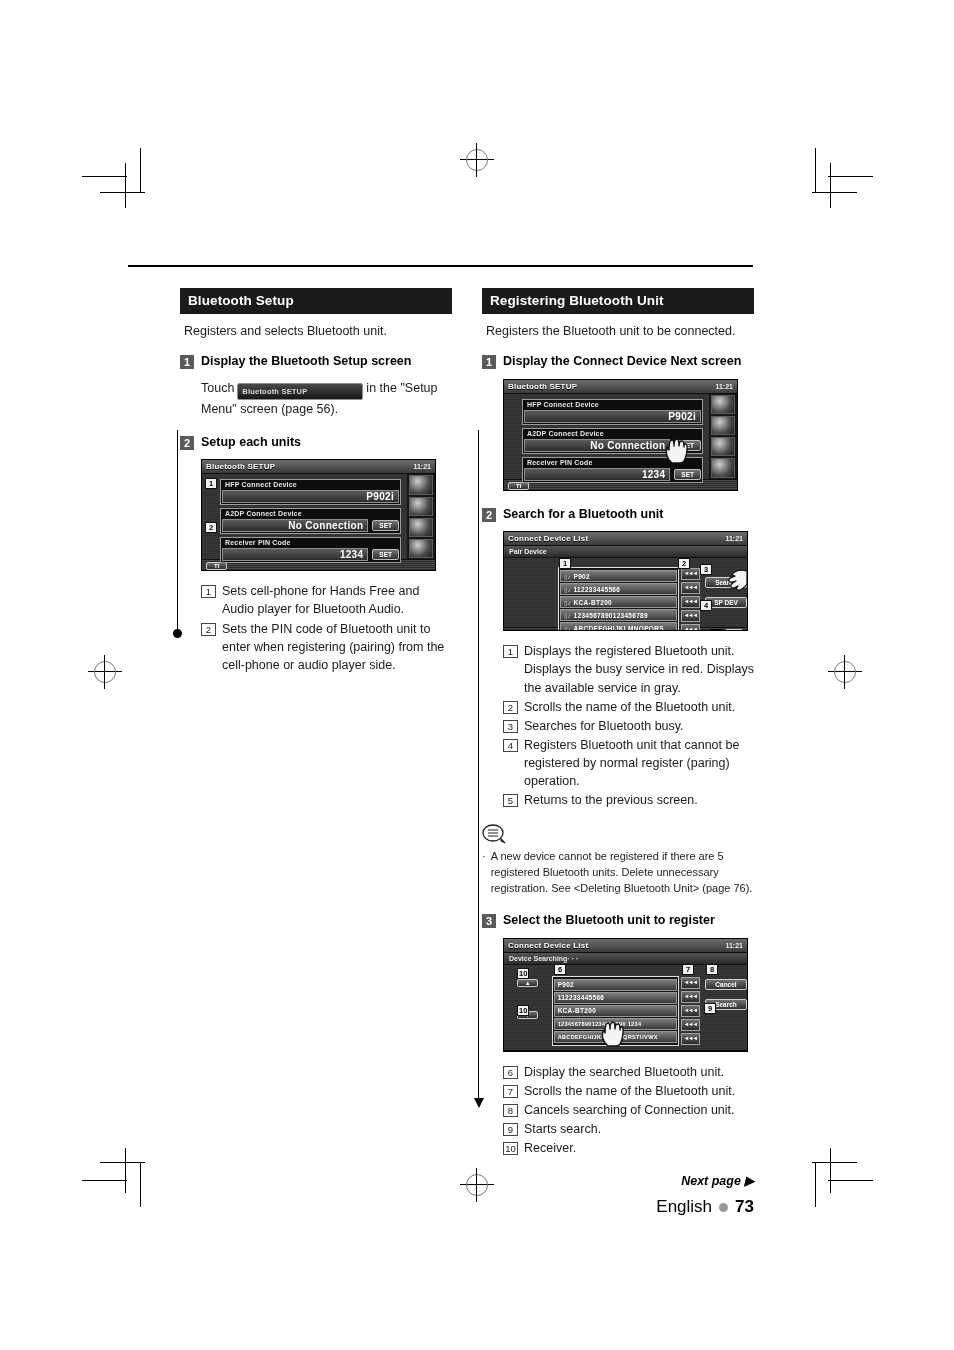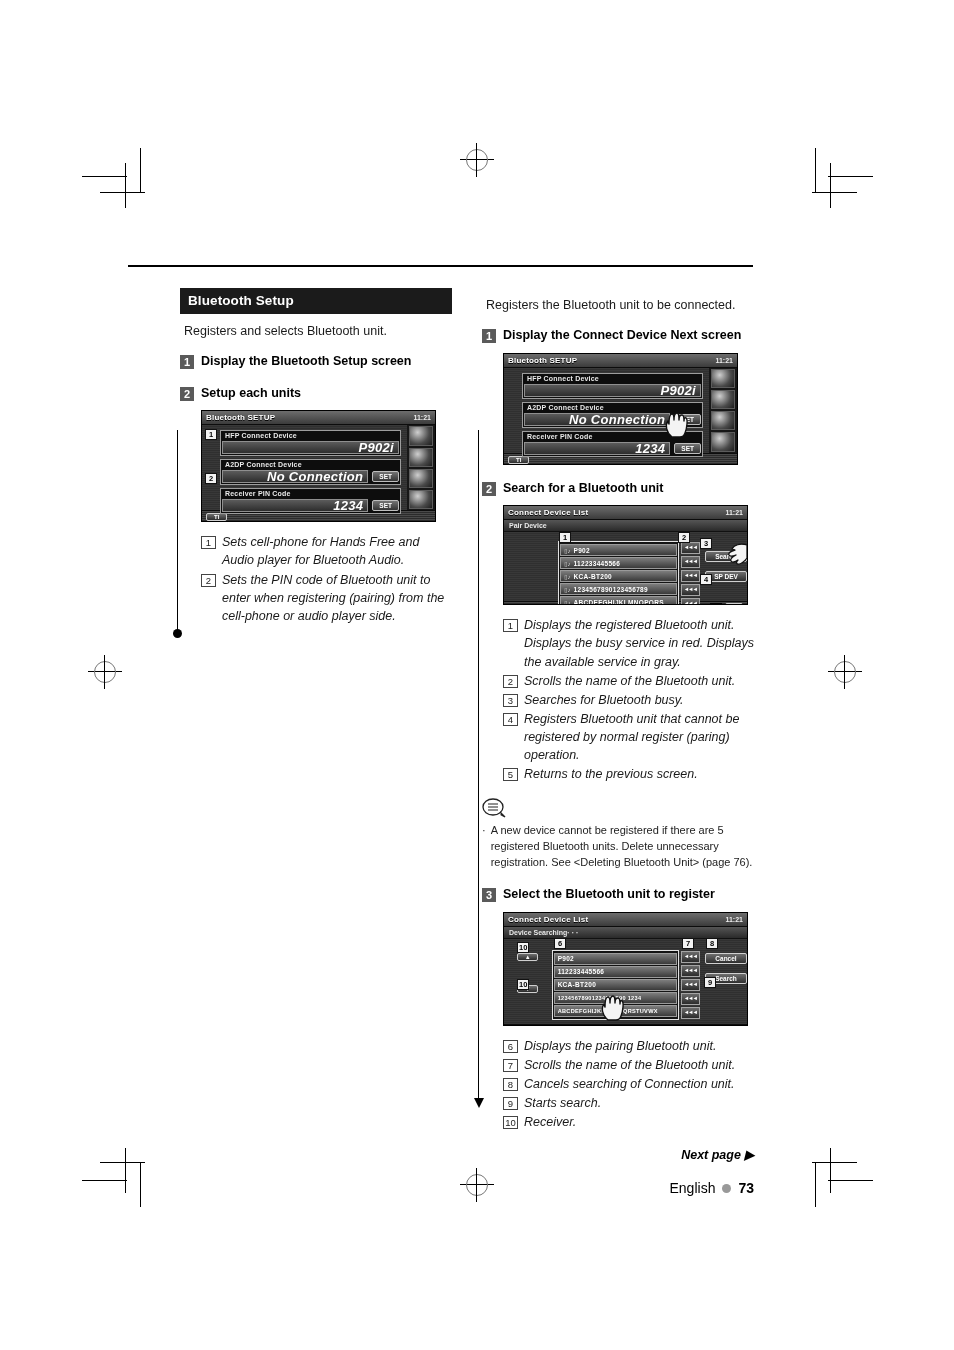--- a/index.html
+++ b/index.html
@@ -35,30 +35,30 @@
 
   .inline-btn{display:inline-block;vertical-align:-2px;background:linear-gradient(#4a4a4a,#161616);
               border:1px solid #8d8d8d;border-radius:2px;color:#d8d8d8;font-size:7.5px;
               font-weight:bold;padding:2px 0 2px 4px;width:120px;letter-spacing:.2px;margin:0 3px;}
 
   
   .reflist{margin-top:11px;}
   .refrow{display:flex;align-items:flex-start;font-size:12.5px;line-height:1.45;color:#1a1a1a;margin-top:1px;}
   .refnum{border:1px solid #444;font-size:9.5px;line-height:11px;min-width:11px;height:11px;
           text-align:center;margin-right:6px;flex:0 0 auto;margin-top:3px;padding:0 1px;color:#222;}
-  .refrow .reftext{flex:1;font-style:italic;}
+  .refrow .reftext{flex:1;}
 
   
   .noteicon{width:26px;height:22px;margin-top:14px;position:relative;}
   .notelist{margin-top:4px;}
   .noterow{display:flex;font-size:11px;line-height:1.45;color:#222;}
   .notebullet{margin-right:5px;}
 
   .nextpage{font-weight:bold;font-style:italic;font-size:12.5px;text-align:right;margin-top:16px;}
-  .pagefoot{display:flex;justify-content:flex-end;align-items:center;margin-top:18px;font-size:14px;}
+  .pagefoot{display:flex;justify-content:flex-end;align-items:center;margin-top:9px;font-size:17px;}
   .pagefoot .dot{width:9px;height:9px;border-radius:50%;background:#999;margin:0 7px;}
   .pagefoot .pnum{font-weight:bold;}
 
   
   .flowline{position:absolute;width:1px;background:#000;}
   .flowdot{position:absolute;width:9px;height:9px;border-radius:50%;background:#000;}
   .flowarrow{position:absolute;width:0;height:0;border-left:5px solid transparent;
              border-right:5px solid transparent;border-top:10px solid #000;}
 
   
@@ -77,21 +77,21 @@
   .sidebar{position:absolute;right:0;top:0;bottom:0;width:28px;background:#171717;
            display:flex;flex-direction:column;}
   .sidebar .ic{flex:1;margin:1px 2px;border:1px solid #5c5c5c;
                background:radial-gradient(circle at 35% 30%,#cfcfcf,#4a4a4a 60%,#1c1c1c);}
 
   .rowbox{border:1px solid #9d9d9d;background:#0d0d0d;margin:3px 4px;}
   .rowlabel{color:#e9e9e9;font-size:7px;font-weight:bold;padding:1px 4px;letter-spacing:.2px;}
   .rowval{display:flex;align-items:center;justify-content:flex-end;
           background:linear-gradient(#5b5b5b,#2d2d2d);border:1px solid #8f8f8f;margin:1px;
           height:11px;padding:0 4px;}
-  .rowval .v{color:#fff;font-size:13px;font-weight:bold;letter-spacing:.3px;font-style:italic;}
+  .rowval .v{color:#fff;font-size:10px;font-weight:bold;letter-spacing:.3px;}
   .setbtn{background:linear-gradient(#747474,#333);border:1px solid #bdbdbd;border-radius:2px;
           color:#fff;font-size:6.5px;font-weight:bold;padding:1px 6px;margin-left:4px;}
 
   .scr-foot{height:12px;background:repeating-linear-gradient(#4a4a4a,#4a4a4a 1px,#2b2b2b 1px,#2b2b2b 2px);
             border-top:1px solid #0d0d0d;display:flex;align-items:center;padding:0 4px;}
   .tibtn{background:linear-gradient(#6f6f6f,#2d2d2d);border:1px solid #cfcfcf;border-radius:2px;
          color:#fff;font-size:6px;font-weight:bold;padding:0 7px;}
 
   
   .devlist{border:1px solid #e2e2e2;margin:0;padding:1px;background:#141414;}
@@ -163,20 +163,25 @@
 <div class="col col-left">
 
   <div class="sect-head">Bluetooth Setup</div>
   <div class="intro">Registers and selects Bluetooth unit.</div>
 
   <div class="step">
     <div class="stepnum">1</div>
     <div class="steptitle">Display the Bluetooth Setup screen</div>
   </div>
 
+  <div class="body-indent">
+    <div class="para">
+      <span>Touch</span><span class="inline-btn">Bluetooth SETUP</span><span>in the "Setup Menu" screen (page 56).</span>
+    </div>
+  </div>
 
   <div class="step">
     <div class="stepnum">2</div>
     <div class="steptitle">Setup each units</div>
   </div>
 
   <div class="body-indent">
   <div class="screen" style="width:233px;height:110px;">
     <div class="scr-title">
       <span class="t">Bluetooth SETUP</span>
@@ -231,20 +236,21 @@
     </div>
     <div class="refrow">
       <span class="refnum">2</span>
       <span class="reftext">Sets the PIN code of Bluetooth unit to enter when registering (pairing) from the cell-phone or audio player side.</span>
     </div>
   </div>
 </div>
 
 <div class="col col-right">
 
+  <div class="sect-head">Registering Bluetooth Unit</div>
   <div class="intro">Registers the Bluetooth unit to be connected.</div>
 
   <div class="step">
     <div class="stepnum">1</div>
     <div class="steptitle">Display the Connect Device Next screen</div>
   </div>
 
   <div class="body-indent">
   <div class="screen" style="width:233px;height:110px;">
     <div class="scr-title">
@@ -462,21 +468,21 @@
         <span class="chipdark" style="position:relative;margin-right:3px;">11</span>
 
       </span>
     </div>
   </div>
   </div>
 
   <div class="reflist body-indent">
     <div class="refrow">
       <span class="refnum">6</span>
-      <span class="reftext">Displays the pairing Bluetooth unit.</span>
+      <span class="reftext">Display the searched Bluetooth unit.</span>
     </div>
     <div class="refrow">
       <span class="refnum">7</span>
       <span class="reftext">Scrolls the name of the Bluetooth unit.</span>
     </div>
     <div class="refrow">
       <span class="refnum">8</span>
       <span class="reftext">Cancels searching of Connection unit.</span>
     </div>
     <div class="refrow">

